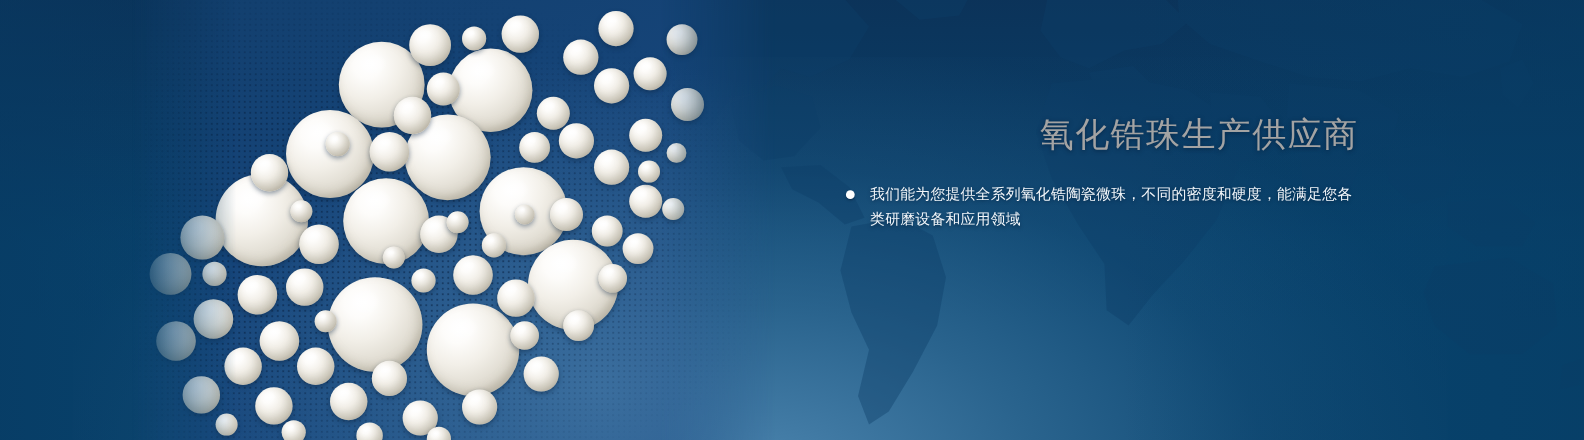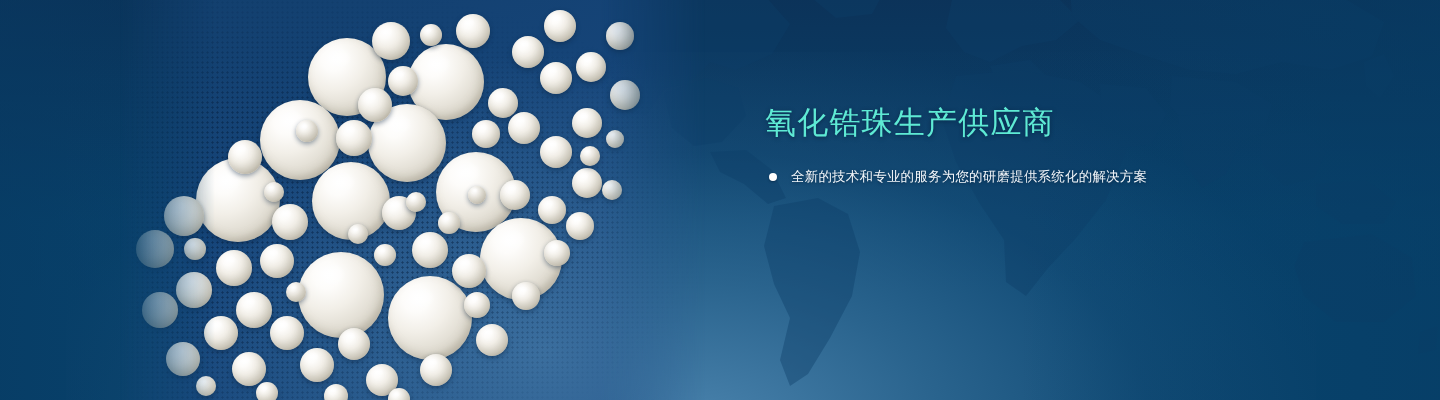--- a/index.html
+++ b/index.html
@@ -103,23 +103,24 @@
   .copy {
     position: absolute;
     left: 765px; top: 104px;
     width: 470px;
   }
   .headline {
     margin: 0;
     font-size: 31px;
     font-weight: 400;
     line-height: 1.2;
-    color: #5eead4;
+    color: #a3a3a3;
     letter-spacing: 1.2px;
     text-shadow: 0 1px 4px rgba(4,26,52,0.65);
+    text-align: right;
   }
   .bullets {
     list-style: none;
     margin: 24px 0 0 0;
     padding: 0;
   }
   .bullet {
     position: relative;
     padding-left: 26px;
     margin-bottom: 4px;
@@ -264,18 +265,18 @@
       <div class="bead" style="left:486px;top:130px;width:18px;height:18px;"></div>
       <div class="bead" style="left:482px;top:180px;width:20px;height:20px;"></div>
     </div>
   </div>
 
   <div class="copy">
     <h1 class="headline">氧化锆珠生产供应商</h1>
     <ul class="bullets">
       <li class="bullet">
         <span class="dot"></span>
-        <span>全新的技术和专业的服务为您的研磨提供系统化的解决方案</span>
+        <span>我们能为您提供全系列氧化锆陶瓷微珠，不同的密度和硬度，能满足您各类研磨设备和应用领域</span>
       </li>
     </ul>
   </div>
 
 </div>
 
 </body></html>

